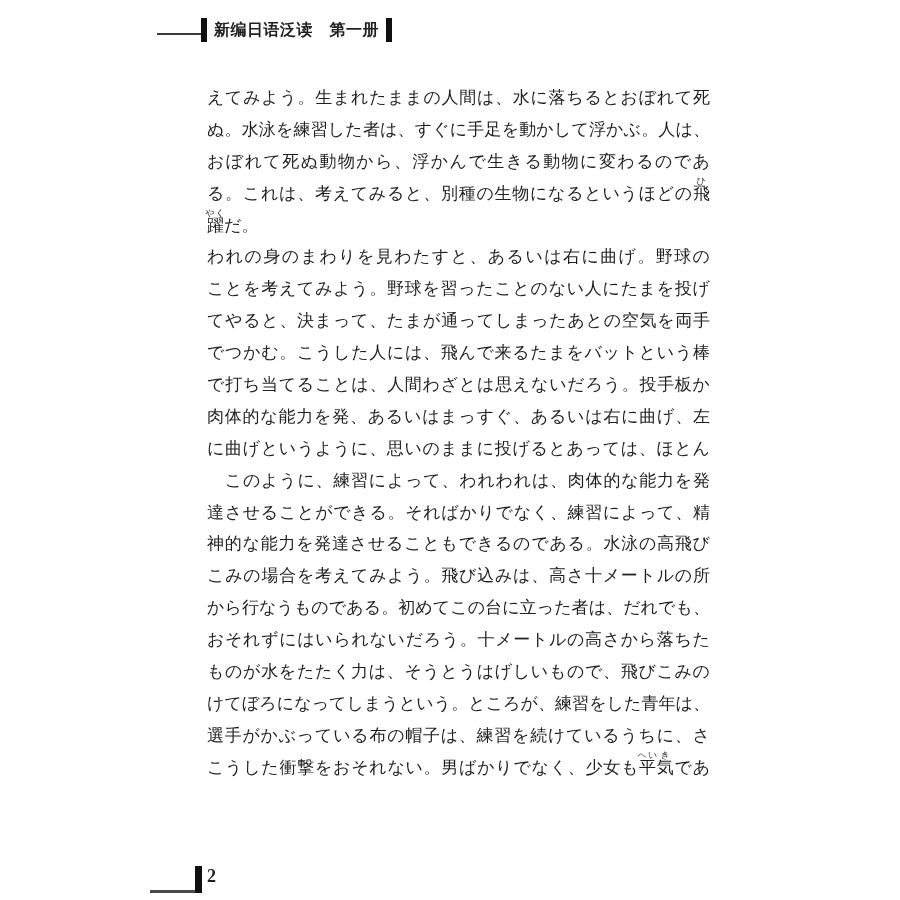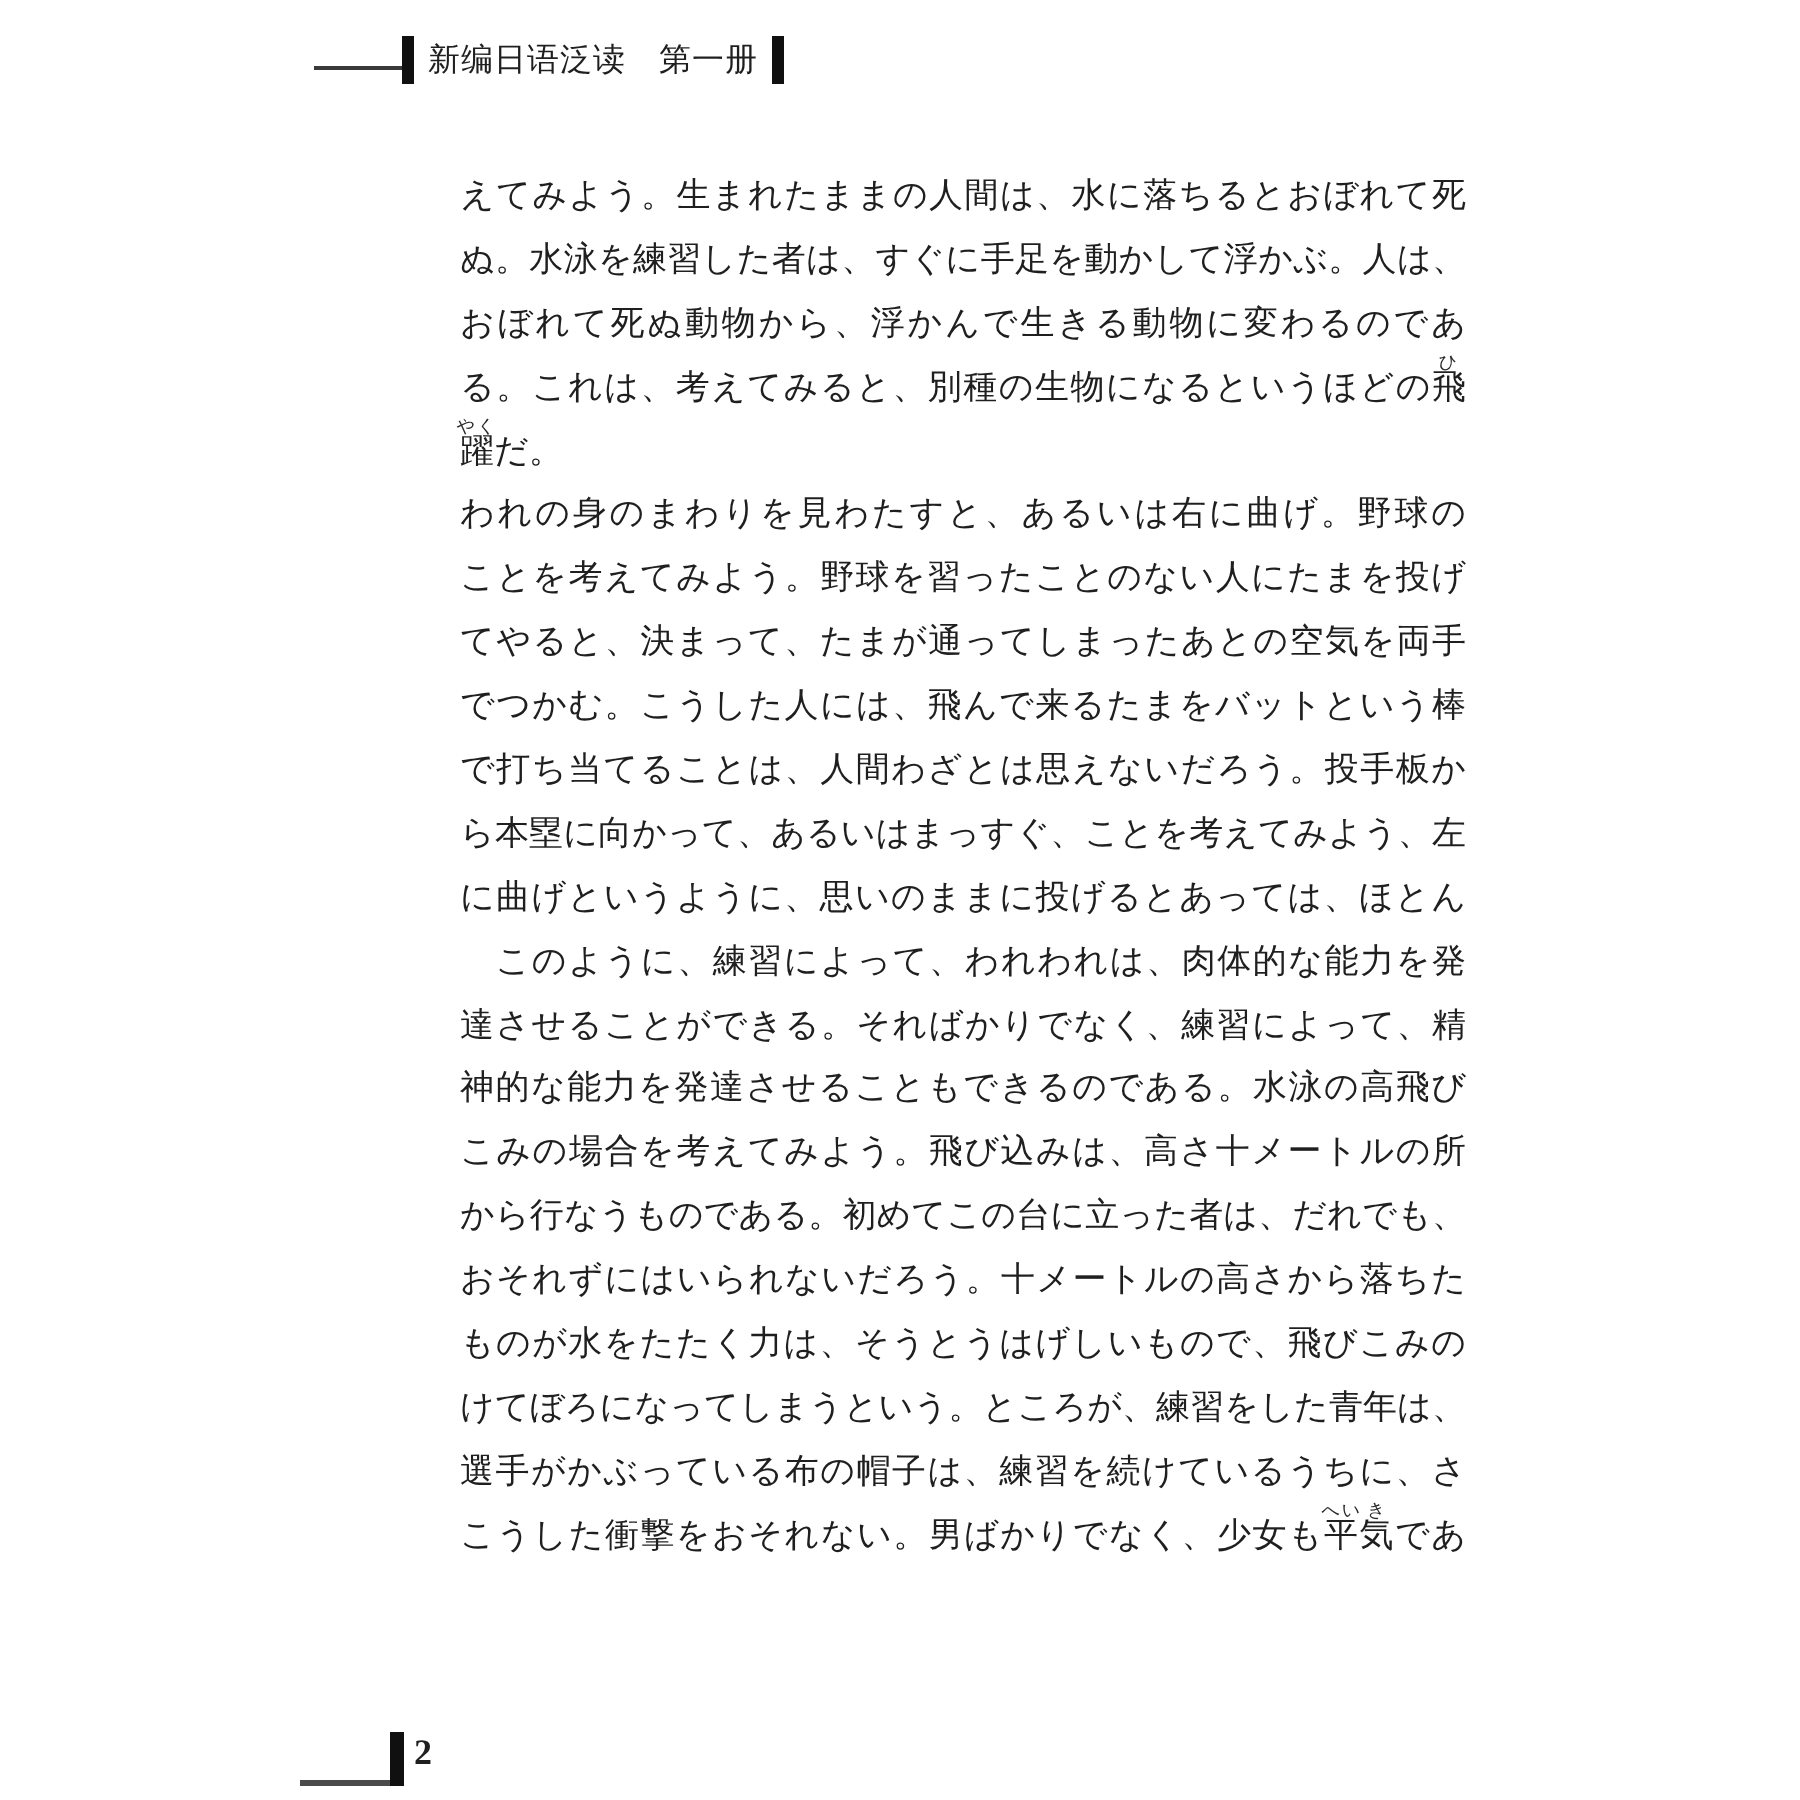--- a/index.html
+++ b/index.html
@@ -22,29 +22,28 @@
     width: 49px; height: 2px; background: #3a3a3a;
   }
   .header-block {
     position: absolute; left: 201px; top: 17px; height: 26px;
     display: flex; align-items: center;
   }
   .vbar {
     width: 6px; height: 24px; background: #101010; display: inline-block;
   }
   .header-title {
-    font-size: 16px; font-weight: normal; color: #1f1f1f;
+    font-size: 16px; font-weight: bold; color: #1f1f1f;
     padding: 0 7px; letter-spacing: 0.5px; white-space: nowrap;
   }
 
   
   .text-body {
     position: absolute; left: 207px; top: 82px; width: 503px;
     color: #1f1f1f;
-    margin-left: 23px;
   }
   .text-line {
     height: 31.9px; line-height: 31.9px; font-size: 17px;
     text-align: justify; text-align-last: justify;
     overflow: visible;
   }
   .text-line.short { text-align-last: left; }
 
   
   .rb { position: relative; }
@@ -85,21 +84,21 @@
       <div class="text-line">えてみよう。生まれたままの人間は、水に落ちるとおぼれて死</div>
       <div class="text-line">ぬ。水泳を練習した者は、すぐに手足を動かして浮かぶ。人は、</div>
       <div class="text-line">おぼれて死ぬ動物から、浮かんで生きる動物に変わるのであ</div>
       <div class="text-line">る。これは、考えてみると、別種の生物になるというほどの<span class="rb"><span class="rt">ひ</span>飛</span></div>
       <div class="text-line short"><span class="rb"><span class="rt">やく</span>躍</span>だ。</div>
       <div class="text-line">われの身のまわりを見わたすと、あるいは右に曲げ。野球の</div>
       <div class="text-line">ことを考えてみよう。野球を習ったことのない人にたまを投げ</div>
       <div class="text-line">てやると、決まって、たまが通ってしまったあとの空気を両手</div>
       <div class="text-line">でつかむ。こうした人には、飛んで来るたまをバットという棒</div>
       <div class="text-line">で打ち当てることは、人間わざとは思えないだろう。投手板か</div>
-      <div class="text-line">ら本塁に向かって、あるいはまっすぐ、ことを考えてみよう、左</div>
+      <div class="text-line">肉体的な能力を発、あるいはまっすぐ、あるいは右に曲げ、左</div>
       <div class="text-line">に曲げというように、思いのままに投げるとあっては、ほとん</div>
       <div class="text-line">　このように、練習によって、われわれは、肉体的な能力を発</div>
       <div class="text-line">達させることができる。そればかりでなく、練習によって、精</div>
       <div class="text-line">神的な能力を発達させることもできるのである。水泳の高飛び</div>
       <div class="text-line">こみの場合を考えてみよう。飛び込みは、高さ十メートルの所</div>
       <div class="text-line">から行なうものである。初めてこの台に立った者は、だれでも、</div>
       <div class="text-line">おそれずにはいられないだろう。十メートルの高さから落ちた</div>
       <div class="text-line">ものが水をたたく力は、そうとうはげしいもので、飛びこみの</div>
       <div class="text-line">けてぼろになってしまうという。ところが、練習をした青年は、</div>
       <div class="text-line">選手がかぶっている布の帽子は、練習を続けているうちに、さ</div>

